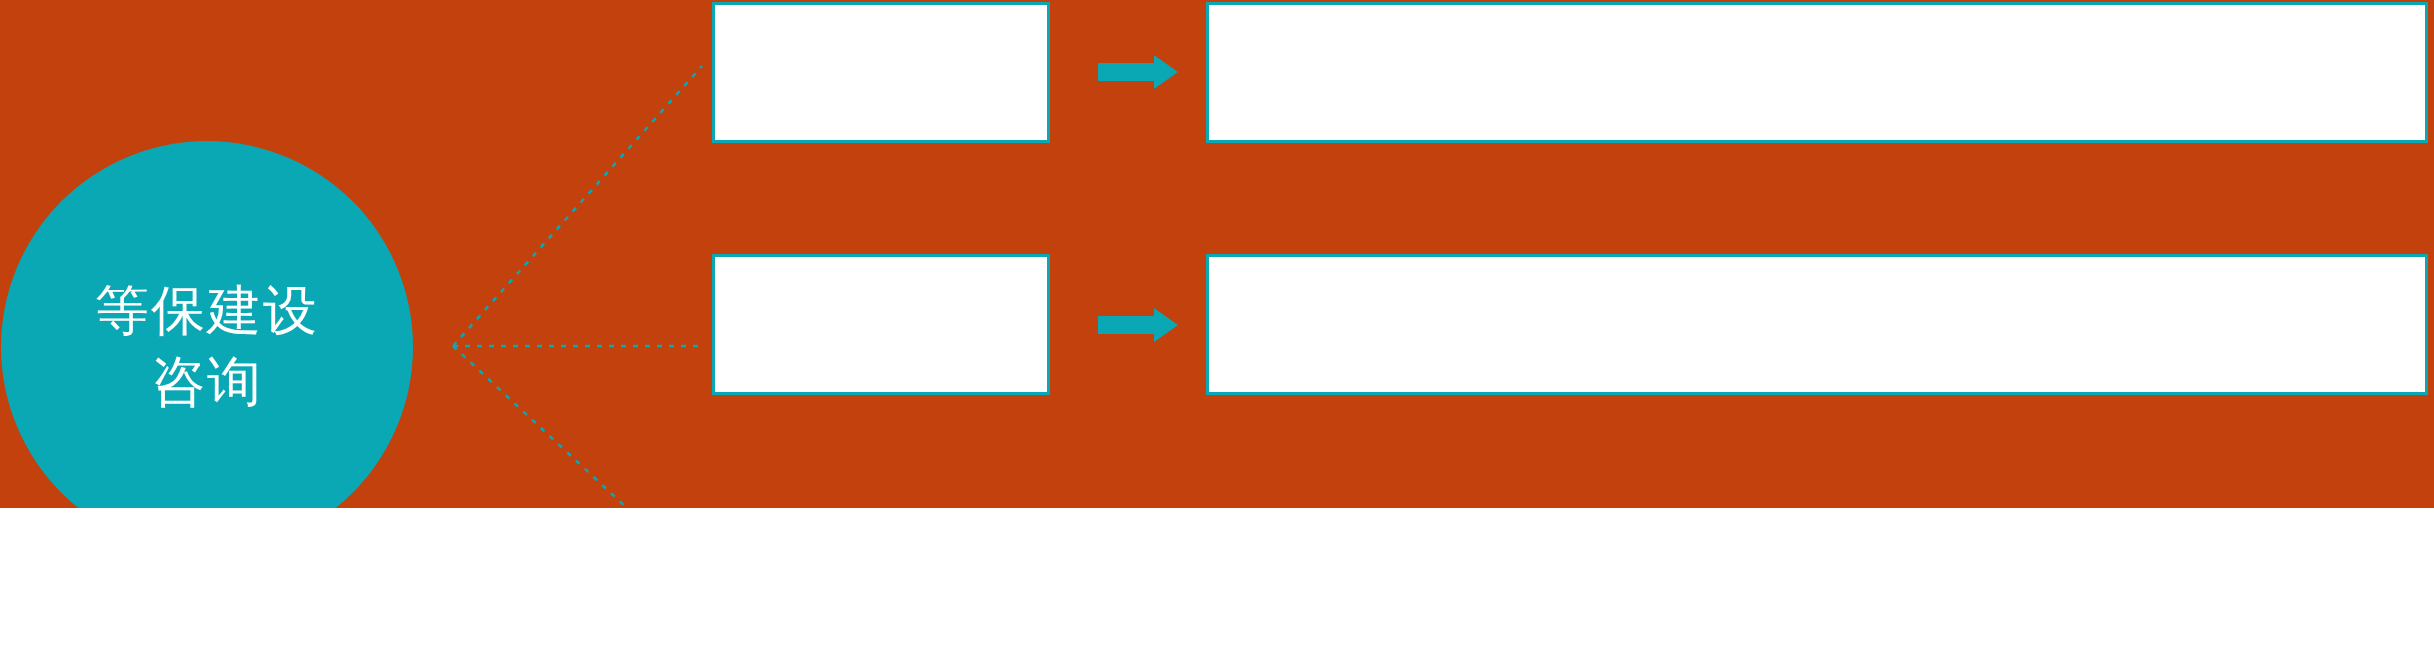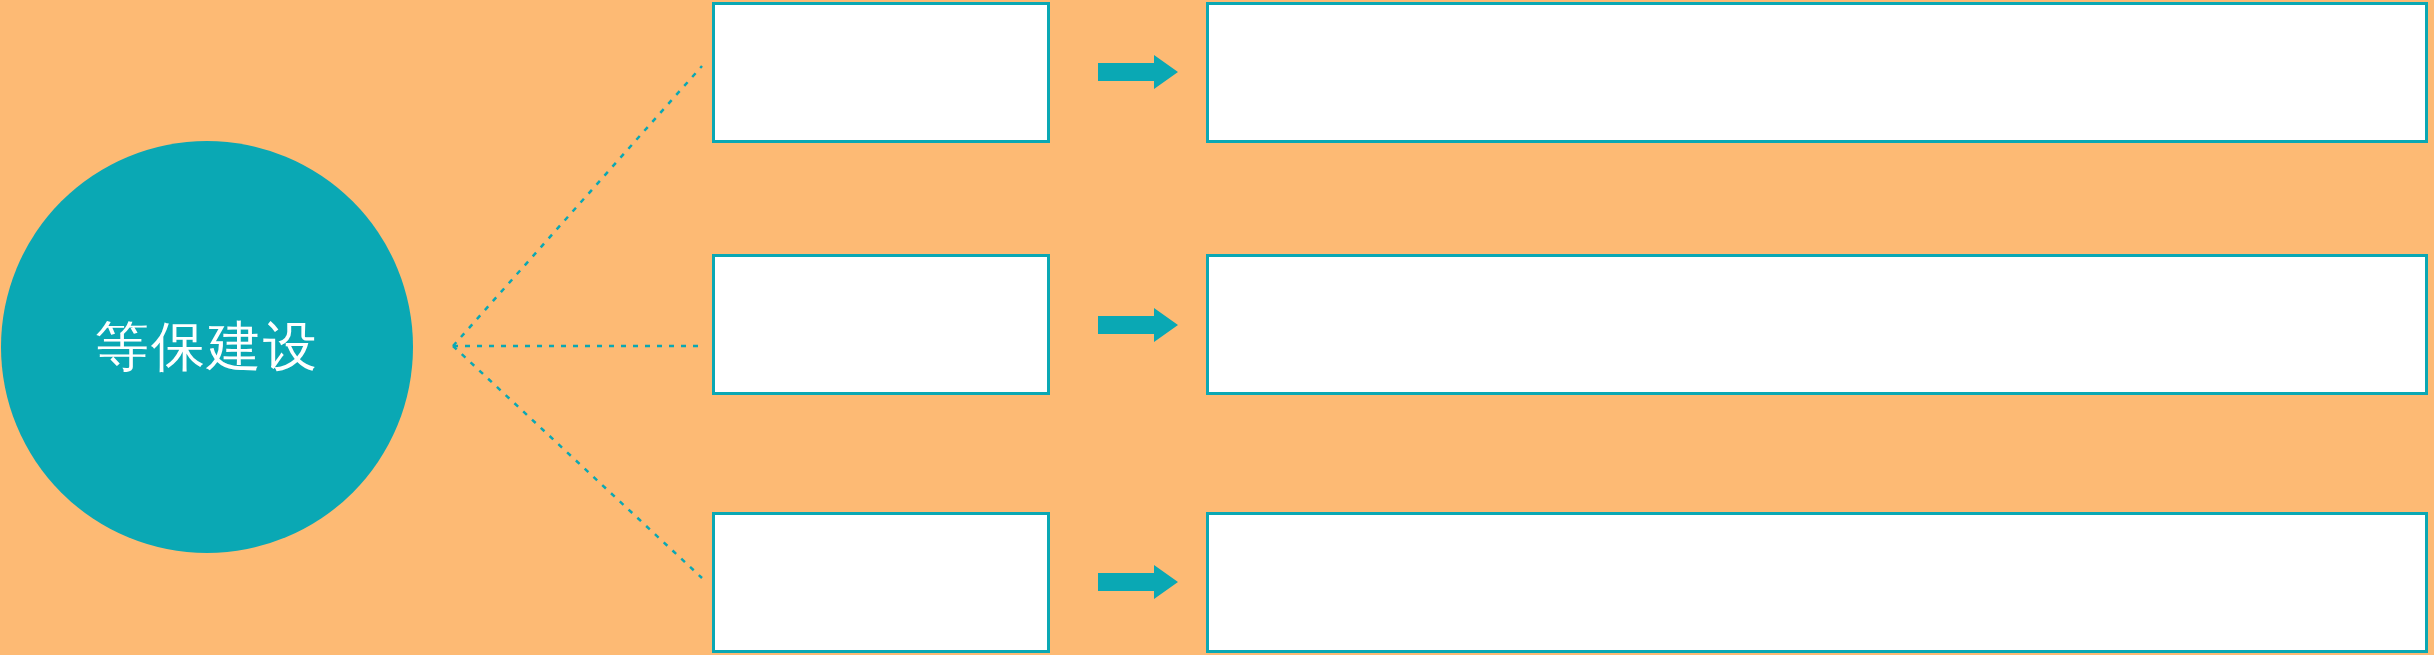--- a/index.html
+++ b/index.html
@@ -4,23 +4,24 @@
 <style>
   html, body {
     margin: 0;
     padding: 0;
     background: #ffffff;
     font-family: "DejaVu Sans", sans-serif;
   }
   .canvas {
     position: relative;
     width: 2434px;
-    height: 655px;
-    background: #fdba74;
+    height: 508px;
+    background: #c2410c;
     overflow: hidden;
+    font-family: Liberation Serif, serif;
   }
   .root-circle {
     position: absolute;
     left: 1px;
     top: 141px;
     width: 412px;
     height: 412px;
     border-radius: 50%;
     background: #0aa8b4;
     display: flex;
@@ -82,20 +83,21 @@
   .row3-arrow { top: 562px; }
 </style>
 </head>
 <body>
 
 <div class="canvas">
 
   <div class="root-circle">
     <div class="root-label">
       <span>等保建设</span><br>
+      <span>咨询</span>
     </div>
   </div>
 
   <svg class="connectors" viewBox="0 0 2434 655" xmlns="http://www.w3.org/2000/svg">
     <line x1="453" y1="346" x2="702" y2="66"></line>
     <line x1="453" y1="346" x2="700" y2="346"></line>
     <line x1="453" y1="346" x2="702" y2="578"></line>
   </svg>
 
   <div class="stage-box row1-box"></div>

